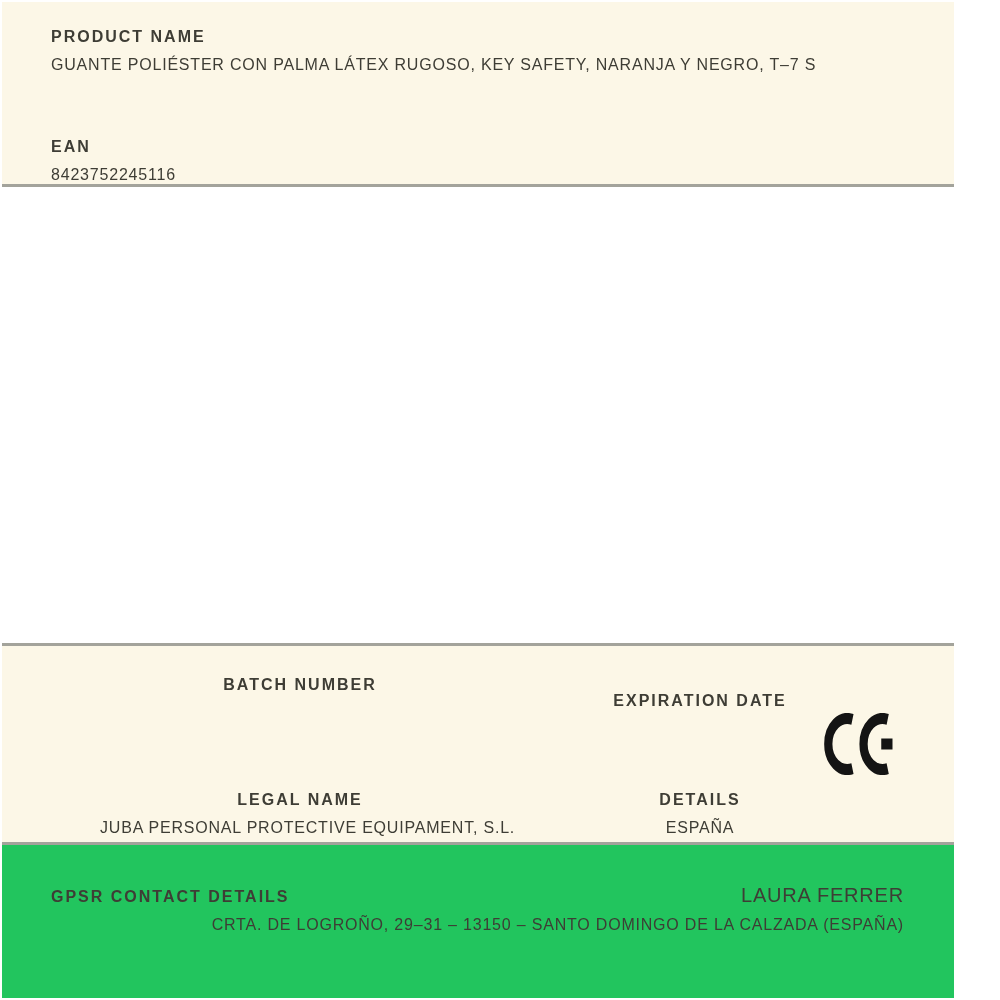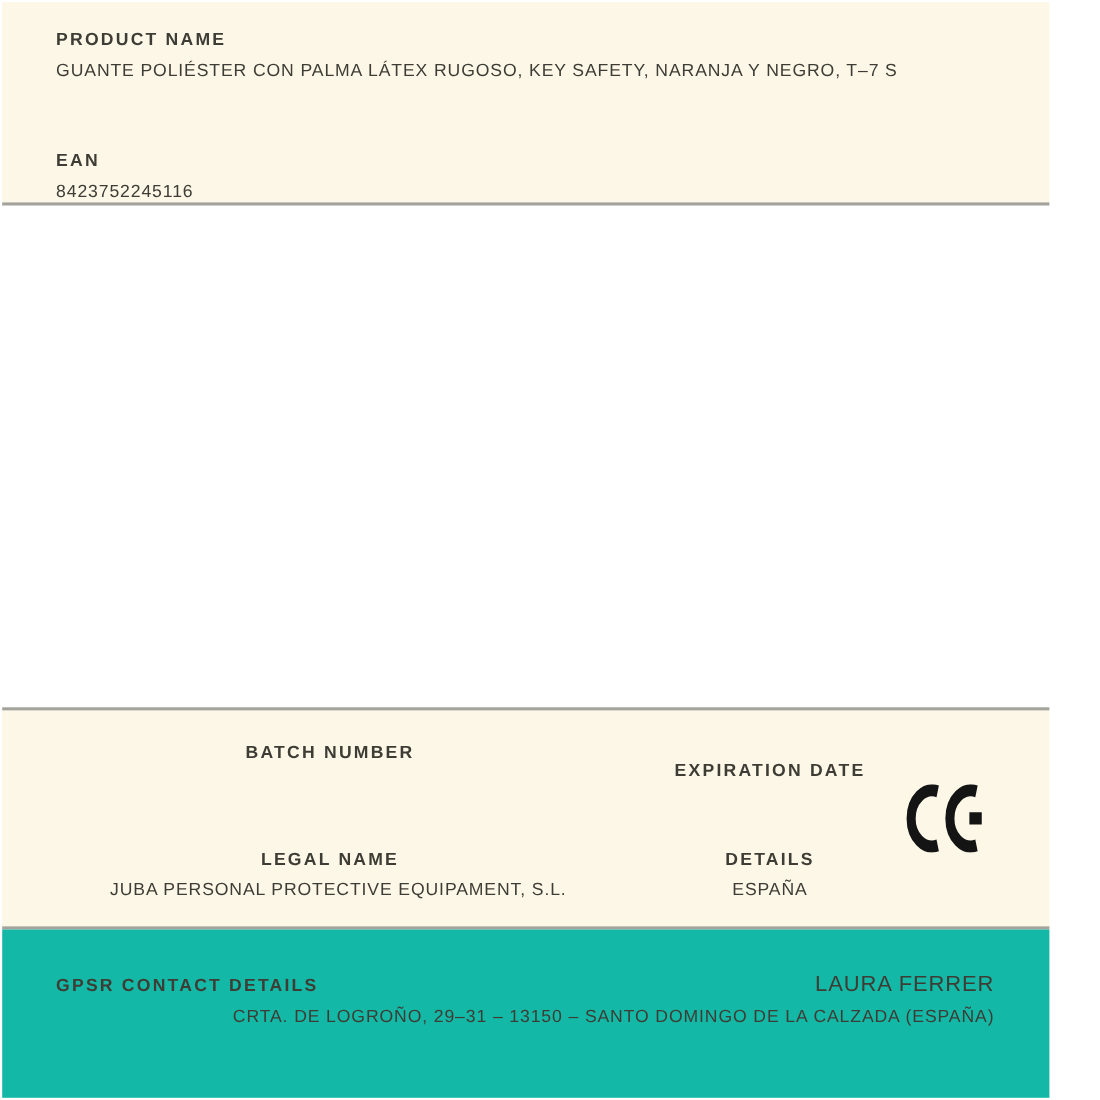--- a/index.html
+++ b/index.html
@@ -42,34 +42,34 @@
   .sec-details {
     height: 196px; flex: none;
     background: #FCF7E7;
     position: relative;
     padding-top: 29px;
   }
   .details-grid {
     display: grid;
     grid-template-columns: 400px 400px;
     margin-left: 98px;
-    row-gap: 17px;
+    row-gap: 35px;
   }
   .details-grid .field { text-align: center; }
   .details-grid .field + .field { margin-top: 16px; }
   .ce-mark {
     position: absolute;
     top: 67px; right: 57px;
     width: 84px; height: 62px;
   }
 
   
   .sec-contact {
     height: 153px; flex: none;
-    background: #14b8a6;
+    background: #22c55e;
     padding: 40px 50px 0 49px;
   }
   .contact-row {
     display: flex; justify-content: space-between; align-items: baseline;
   }
   .contact-line {
     font-size: 16px; letter-spacing: 0.8px; line-height: 20px;
     text-align: right; margin-top: 9px; white-space: nowrap;
   }
   .contact-name { font-size: 20px; letter-spacing: 0.8px; line-height: 20px; white-space: nowrap; }

